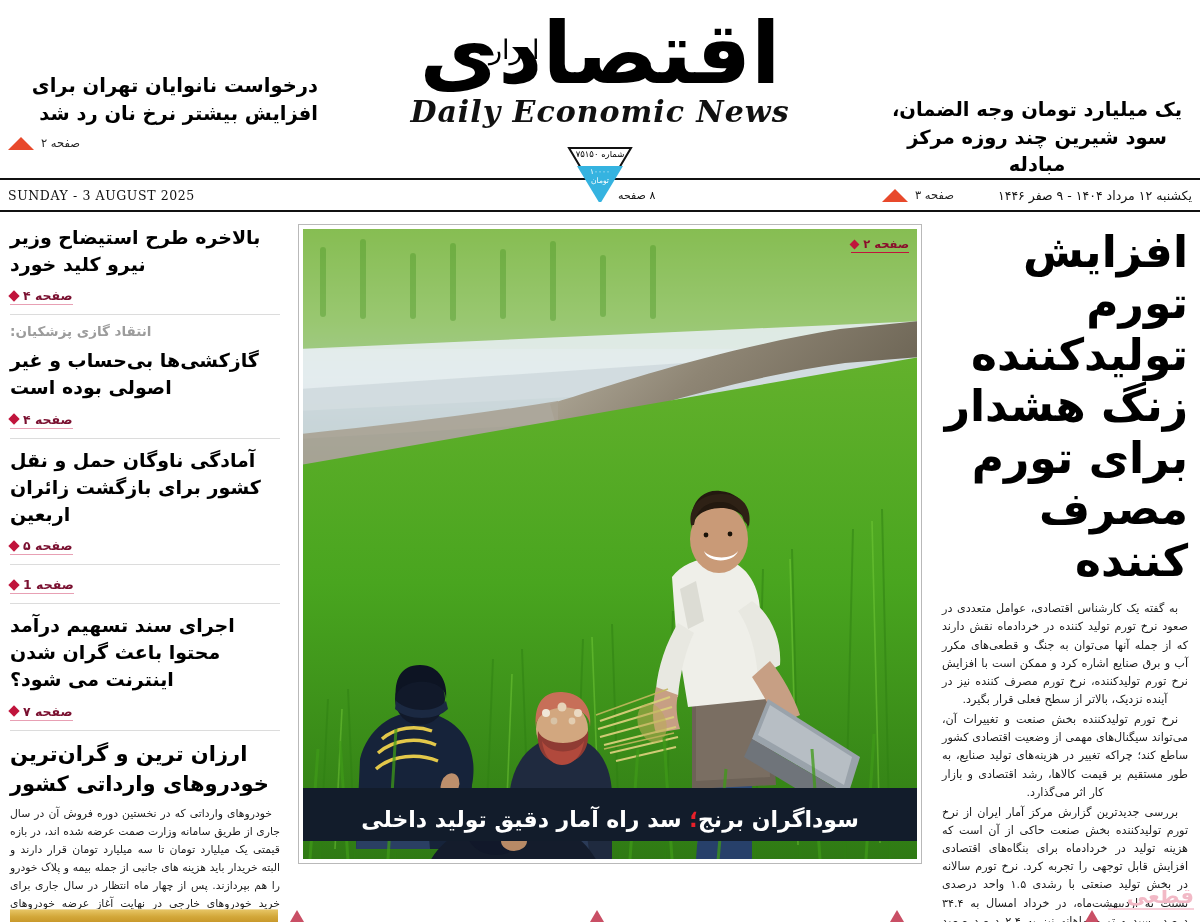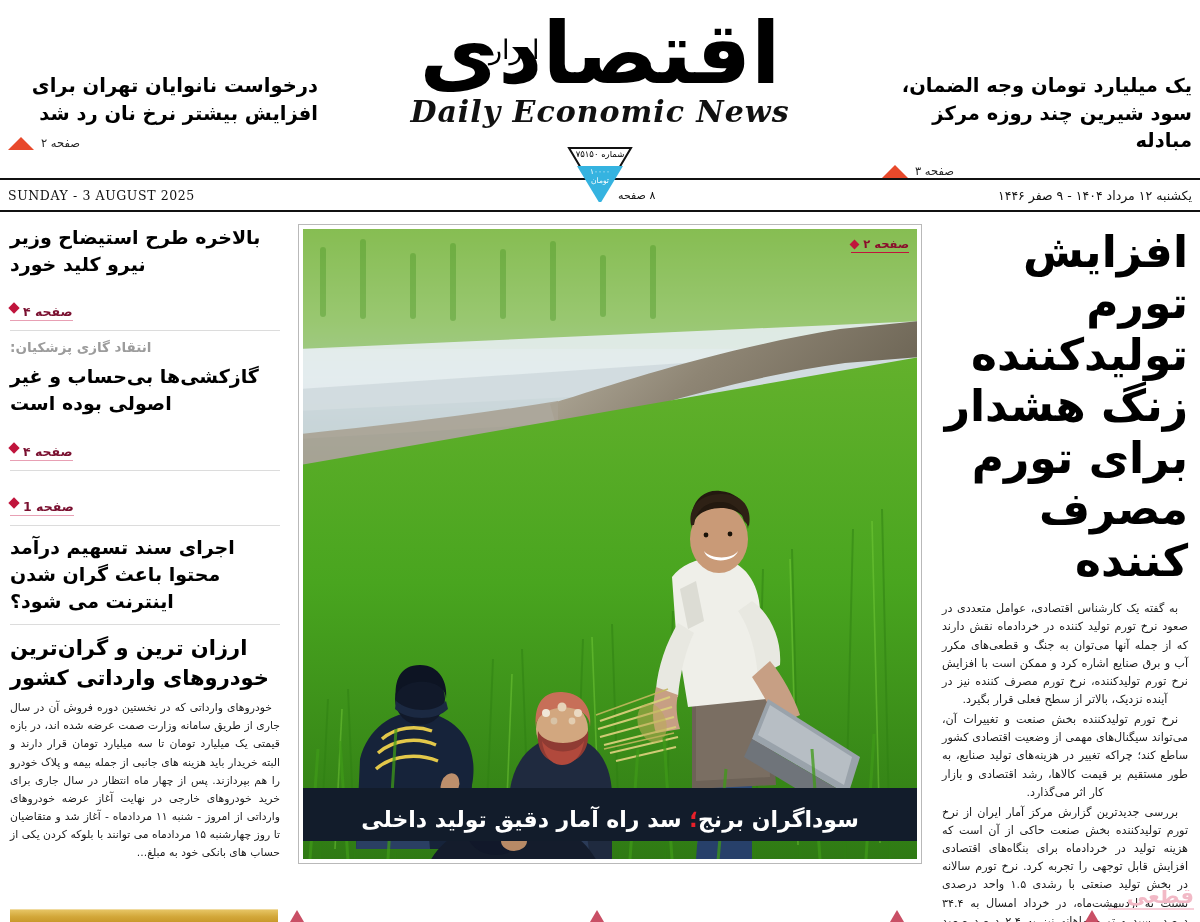--- a/index.html
+++ b/index.html
@@ -101,21 +101,21 @@
     color: #ffffff;
     z-index: 7;
   }
 
   
   .teaser {
     position: absolute;
     top: 72px;
     width: 310px;
   }
-  .teaser-right { right: 8px; text-align: right; }
+  .teaser-right { right: 8px; text-align: center; margin-top: 24px; }
   .teaser-left  { left: 8px;  text-align: right; }
   .teaser h2 {
     margin: 0;
     font-size: 19.5px;
     font-weight: bold;
     line-height: 1.42;
     letter-spacing: -0.3px;
     color: #000;
   }
   .tri-marker-row {
@@ -220,23 +220,23 @@
     font-size: 11.2px;
     line-height: 1.62;
     text-align: justify;
     text-align-last: center;
     color: #1b1b1b;
     text-indent: 10px;
   }
   .pg-marker {
     display: inline-flex;
     flex-direction: row-reverse;
-    align-items: flex-start;
+    align-items: center;
     gap: 5px;
-    margin-top: 20px;
+    margin-top: 4px;
     border-bottom: 1.6px solid #e8a0b4;
     padding-bottom: 1px;
   }
   .pg-diamond {
     width: 8px; height: 8px;
     background: #c0143c;
     transform: rotate(45deg);
   }
   .pg-text {
     font-size: 12.5px;
@@ -633,32 +633,47 @@
         <div class="side-kicker">انتقاد گازی پزشکیان:</div>
         <h3 class="side-title">گازکشی‌ها بی‌حساب و غیر اصولی بوده است</h3>
         <div class="side-marker-wrap">
           <span class="pg-marker">
             <span class="pg-diamond"></span>
             <span class="pg-text">صفحه ۴</span>
           </span>
         </div>
       </div>
 
+      <div class="side-item">
+        <h3 class="side-title">آمادگی ناوگان حمل و نقل کشور برای بازگشت زائران اربعین</h3>
+        <div class="side-marker-wrap">
+          <span class="pg-marker">
+            <span class="pg-diamond"></span>
+            <span class="pg-text">صفحه ۵</span>
+          </span>
+        </div>
+      </div>
 
       <div class="side-item">
         <div class="side-marker-wrap">
           <span class="pg-marker">
             <span class="pg-diamond"></span>
             <span class="pg-text">صفحه 1</span>
           </span>
         </div>
       </div>
 
       <div class="side-item">
         <h3 class="side-title">اجرای سند تسهیم درآمد محتوا باعث گران شدن اینترنت می شود؟</h3>
+        <div class="side-marker-wrap">
+          <span class="pg-marker">
+            <span class="pg-diamond"></span>
+            <span class="pg-text">صفحه ۷</span>
+          </span>
+        </div>
       </div>
 
       <div class="side-item">
         <h3 class="side-title" style="font-size:21px;">ارزان ترین و گران‌ترین خودروهای وارداتی کشور</h3>
         <div class="side-body">
           <p>خودروهای وارداتی که در نخستین دوره فروش آن در سال جاری از طریق سامانه وزارت صمت عرضه شده اند، در بازه قیمتی یک میلیارد تومان تا سه میلیارد تومان قرار دارند و البته خریدار باید هزینه های جانبی از جمله بیمه و پلاک خودرو را هم بپردازند. پس از چهار ماه انتظار در سال جاری برای خرید خودروهای خارجی در نهایت آغاز عرضه خودروهای وارداتی از امروز - شنبه ۱۱ مردادماه - آغاز شد و متقاضیان تا روز چهارشنبه ۱۵ مردادماه می توانند با بلوکه کردن یکی از حساب های بانکی خود به مبلغ...</p>
         </div>
 
       </div>
     </div>

